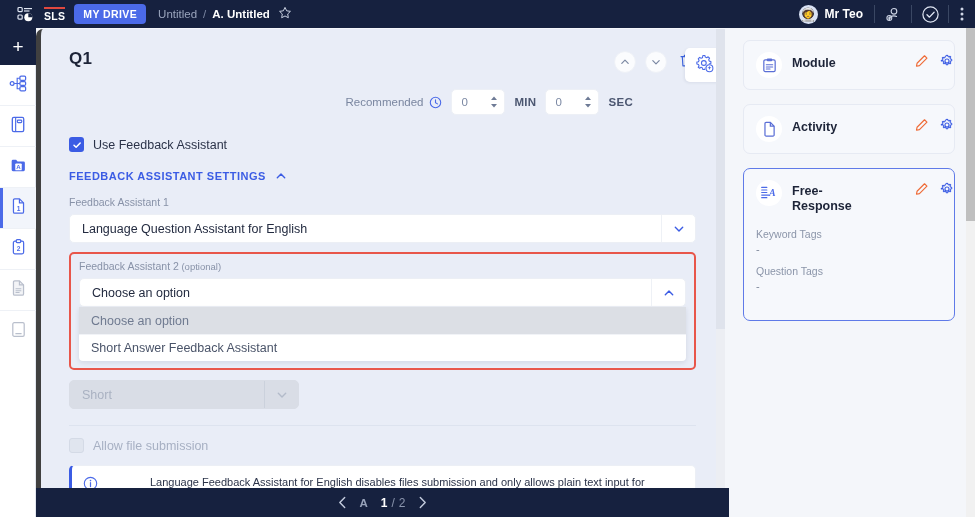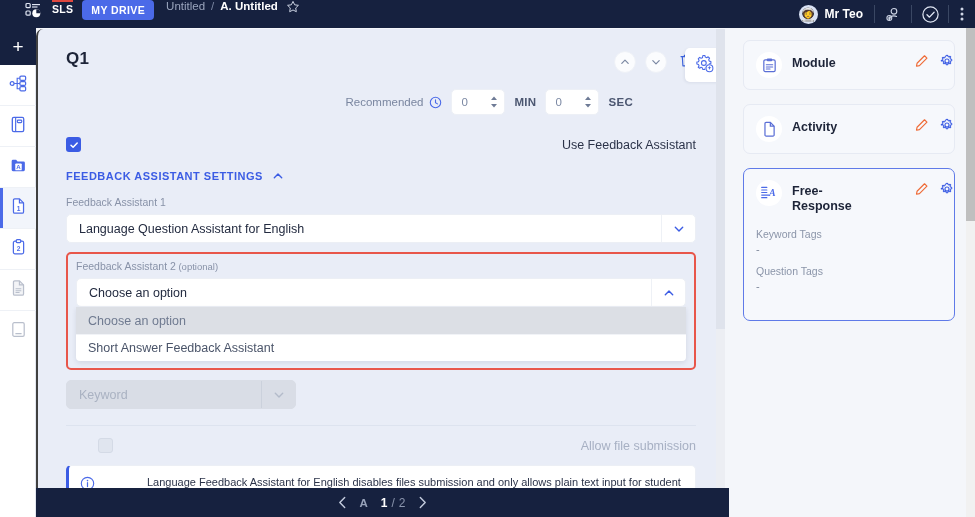--- a/index.html
+++ b/index.html
@@ -7,22 +7,22 @@
     width: 975px; height: 517px;
     font-family: "Liberation Sans", sans-serif;
     background: #ffffff;
     overflow: hidden;
   }
   .app { position: relative; width: 975px; height: 517px; background: #ffffff; }
 
   
   .topbar {
     position: absolute; left: 0; top: 0; width: 975px; height: 28px;
-    background: #16213f; display: flex; align-items: flex-start;
-    padding: 0 0 0 22px; z-index: 40;
+    background: #16213f; display: flex; align-items: center;
+    padding: 0 0 0 14px; z-index: 40;
   }
   .tb-logo { width: 22px; height: 20px; display:flex; align-items:center; justify-content:center; margin-right: 8px;}
   .sls-badge {
     font-size: 10.5px; font-weight: 700; color: #fff; letter-spacing: .3px;
     border-top: 2px solid #e0483f; padding-top: 1px; margin-right: 9px; line-height: 12px;
   }
   .mydrive {
     background: #4b6ae8; color:#fff; font-size: 10.5px; font-weight: 700;
     letter-spacing:.4px; padding: 4px 9px; border-radius: 4px; margin-right: 12px;
   }
@@ -59,21 +59,21 @@
   }
   .rail-item.active { background:#f2f5fb; }
   .rail-item.active:before {
     content:""; position:absolute; left:0; top:0; bottom:0; width:3px; background:#4b6ae8;
   }
 
   
   .stage { position:absolute; left:36px; top:28px; width:939px; height:489px; background:#f4f6fa; }
   .card {
     position:absolute; left:36px; top:29px; width:688px; height:461px;
-    background:#e9edf7; border-left: 2px solid #404040;
+    background:#e9edf7; border-left: 5px solid #404040;
     border-top-left-radius: 7px;
     overflow:hidden;
   }
   .card-inner { padding: 20px 28px 0 28px; position:relative; height:100%; }
 
   .q-row { display:flex; align-items:flex-start; }
   .q-title { font-size: 17px; font-weight: 700; color:#1d2438; letter-spacing:.2px; }
   .q-actions { margin-left:auto; display:flex; align-items:center; gap: 9px; padding-top: 2px;}
   .circ-btn {
     width:22px; height:22px; border-radius:50%; background:#fbfcfe;
@@ -86,21 +86,21 @@
   .rec-label { font-size: 11.5px; color:#7a86a0; margin-right:6px; }
   .clock { color:#4b6ae8; margin-right: 9px; display:flex; }
   .spin {
     width: 54px; height: 26px; background:#fff; border-radius: 5px;
     display:flex; align-items:center; padding: 0 6px 0 9px; border:1px solid #edf0f6;
   }
   .spin span { font-size: 11.5px; color:#7b88a3; }
   .spin .arrows { margin-left:auto; display:flex; flex-direction:column; gap:2px; color:#6e7b96; }
   .unit { font-size: 11.5px; color:#4c5771; font-weight:600; margin: 0 9px; letter-spacing:.3px; }
 
-  .chk-row { display:flex; align-items:center; margin-top: 22px; justify-content: space-between; }
+  .chk-row { display:flex; align-items:center; margin-top: 22px; }
   .chkbox {
     width:15px; height:15px; border-radius:3px; background:#3b5ce4;
     display:flex; align-items:center; justify-content:center; margin-right:9px;
   }
   .chkbox.off { background:#e0e5ef; border:1px solid #d4dae6; }
   .chk-lbl { font-size: 12.5px; color:#2b3349; }
   .chk-lbl.dis { color:#a7b0c3; }
 
   .sec-head { display:flex; align-items:center; margin-top: 18px; text-align: right; }
   .sec-head b { font-size: 11px; font-weight:700; color:#3b5ce4; letter-spacing:.5px; }
@@ -434,31 +434,31 @@
               </svg>
           </span>
         </div>
         <div class="menu">
           <div class="menu-item sel">Choose an option</div>
           <div class="menu-item plain">Short Answer Feedback Assistant</div>
         </div>
       </div>
 
       <div class="select disabled" style="margin-top:10px;">
-        <span class="val">Keyword</span>
+        <span class="val">Short</span>
         <span class="arrow">
           <svg width="12" height="12" viewBox="0 0 12 12" fill="none">
               <path d="M2.3 4.3L6 8l3.7-3.7" stroke="#b3bbca" stroke-width="1.4" stroke-linecap="round" stroke-linejoin="round"></path>
             </svg>
         </span>
       </div>
 
       <div class="divider"></div>
 
-      <div class="chk-row" style="margin-top:12px;margin-left:32px;">
+      <div class="chk-row" style="margin-top:12px;">
         <span class="chkbox off"></span>
         <span class="chk-lbl dis">Allow file submission</span>
       </div>
 
       <div class="note">
         <span class="i">
           <svg width="15" height="15" viewBox="0 0 16 16" fill="none">
             <circle cx="8" cy="8" r="6.6" stroke="#4b6ae8" stroke-width="1.2"></circle>
             <path d="M8 7.1v4.2" stroke="#4b6ae8" stroke-width="1.3" stroke-linecap="round"></path>
             <circle cx="8" cy="4.9" r=".85" fill="#4b6ae8"></circle>

